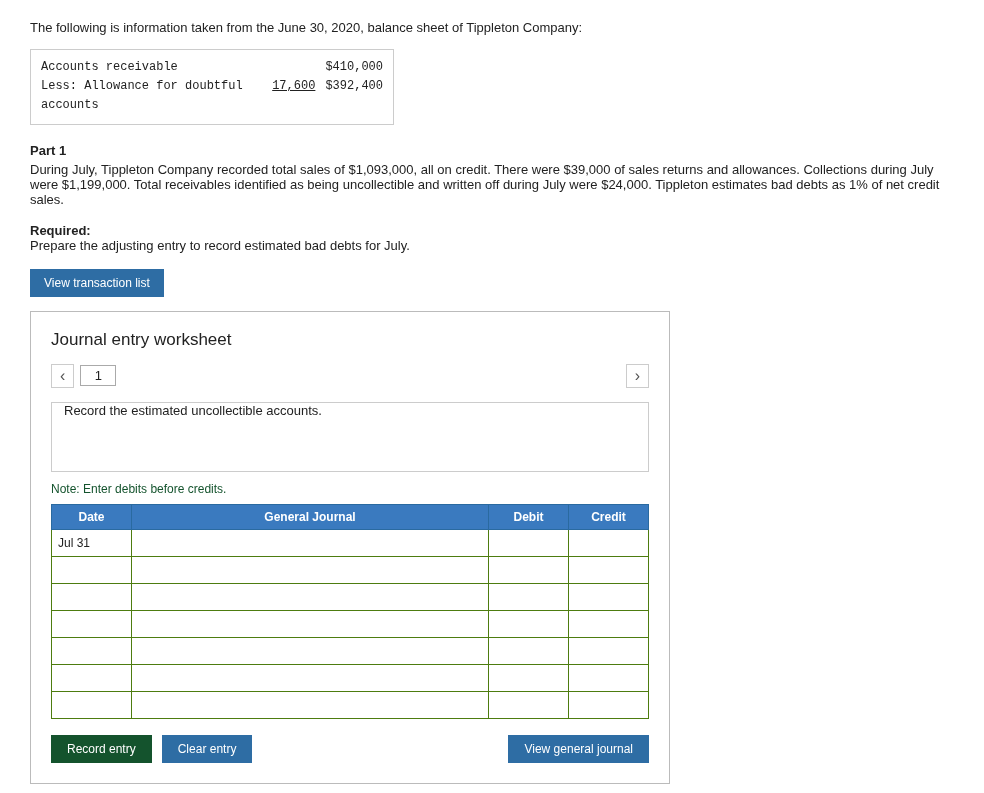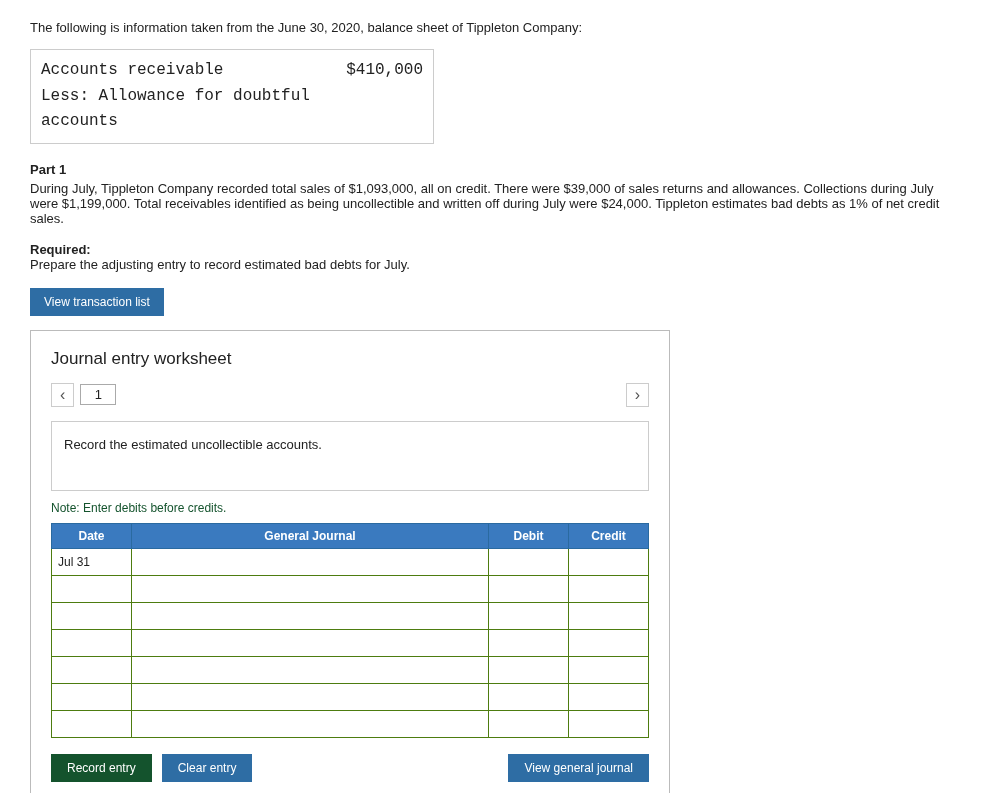--- a/index.html
+++ b/index.html
@@ -14,25 +14,25 @@
     }
 
     .intro-text {
       margin-bottom: 14px;
       font-size: 13px;
     }
 
     .balance-sheet-table {
       border: 1px solid #ccc;
       display: inline-block;
-      width: 404px;
+      width: 364px;
       margin-bottom: 18px;
       padding: 8px 10px;
       font-family: 'Courier New', monospace;
-      font-size: 16px;
+      font-size: 12px;
       line-height: 1.6;
     }
 
     .bs-row {
       display: flex;
       justify-content: space-between;
     }
 
     .bs-row .label {
       flex: 1;
@@ -109,21 +109,21 @@
       width: 36px;
       text-align: center;
     }
 
     .nav-right {
       margin-left: auto;
     }
 
     .instruction-box {
       border: 1px solid #ccc;
-      padding: 15px 12px;
+      padding: 0 12px;
       min-height: 70px;
       margin-bottom: 10px;
       font-size: 13px;
     }
 
     .note-text {
       color: #14532d;
       font-size: 12px;
       margin-bottom: 8px;
     }
@@ -216,20 +216,24 @@
   <div class="bs-row">
     <span class="label">Accounts receivable</span>
     <span class="values">
       <span>$410,000</span>
     </span>
   </div>
   <div class="bs-row">
     <span class="label">
       <span>Less: Allowance for doubtful</span><br>
       <span>accounts</span>
+    </span>
+    <span class="values">
+      <span class="underline-val">17,600</span>
+      <span>$392,400</span>
     </span>
   </div>
 </div>
 
 
 <div class="part-section">
   <p class="part-title">Part 1</p>
   <p>During July, Tippleton Company recorded total sales of $1,093,000, all on credit. There were $39,000 of sales returns and allowances. Collections during July were $1,199,000. Total receivables identified as being uncollectible and written off during July were $24,000. Tippleton estimates bad debts as 1% of net credit sales.</p>
 </div>
 

